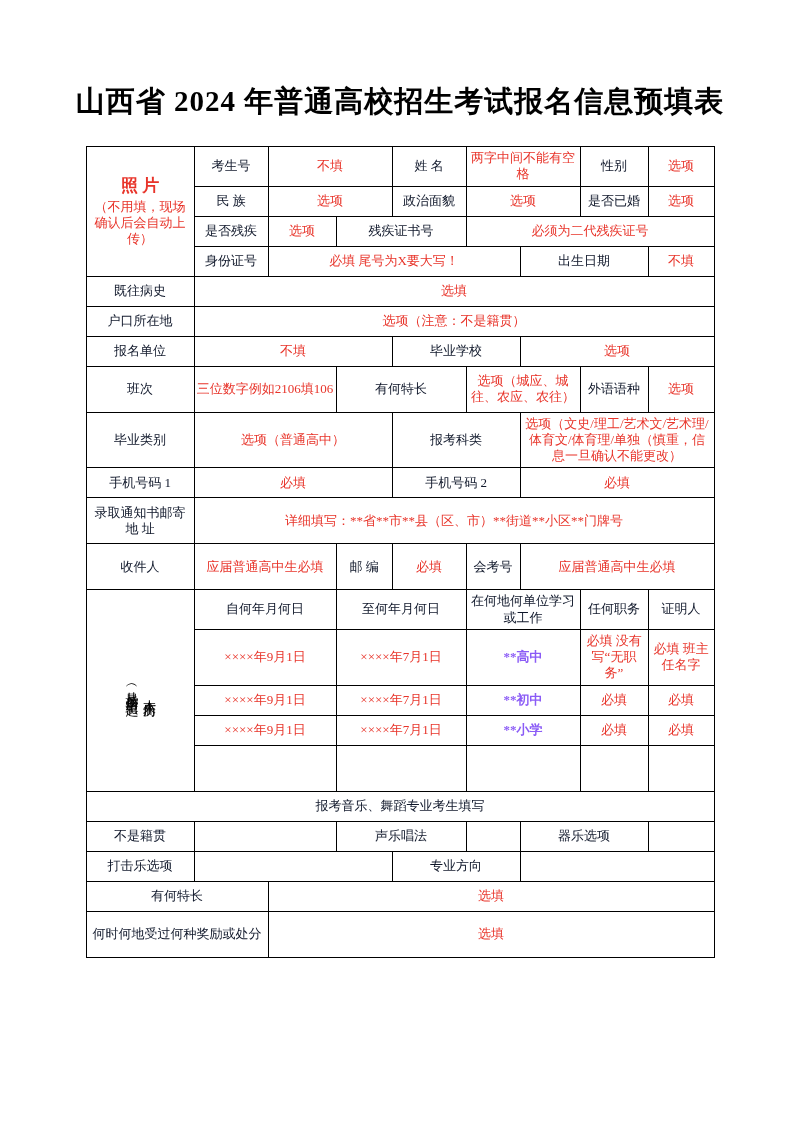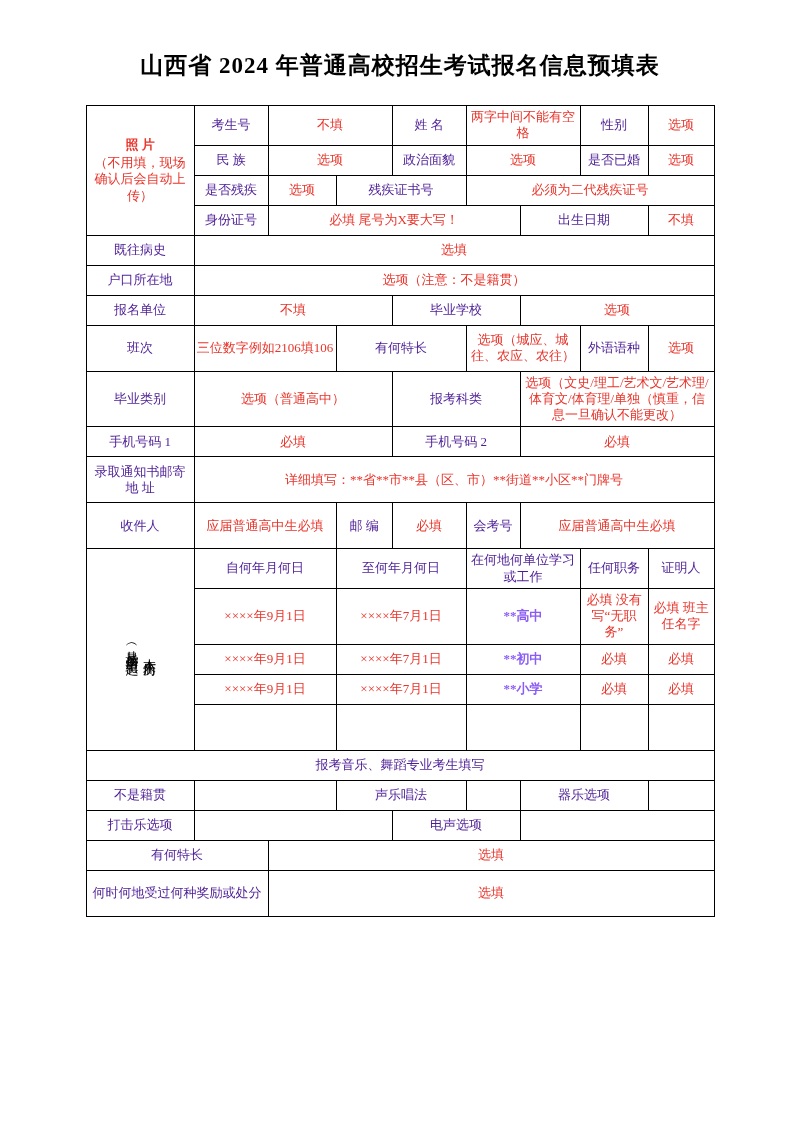--- a/index.html
+++ b/index.html
@@ -16,63 +16,63 @@
   }
   .page {
     width: 800px;
     height: 1133px;
     box-sizing: border-box;
     padding: 0;
     position: relative;
   }
   .doc-title {
     text-align: center;
-    font-size: 23px;
+    font-size: 29px;
     font-weight: bold;
     letter-spacing: 1px;
     margin: 0;
-    padding-top: 50px;
+    padding-top: 82px;
     padding-bottom: 24px;
     font-family: "Liberation Serif", "DejaVu Serif", serif;
   }
   table.form {
     border-collapse: collapse;
     width: 628px;
     margin: 0 auto;
     table-layout: fixed;
   }
   table.form td {
     border: 1px solid #000000;
     padding: 3px 2px;
     text-align: center;
     vertical-align: middle;
     font-size: 13px;
     line-height: 1.25;
     font-family: "Liberation Serif", "DejaVu Serif", serif;
     word-wrap: break-word;
   }
   .lbl {
-    color: #4c1d95;
+    color: #0f172a;
     font-weight: normal;
   }
   .val {
     color: #e8342a;
   }
   .val-b {
     color: #8b5cf6;
     font-weight: bold;
   }
   .photo-cell {
     color: #e8342a;
     font-size: 12.5px;
     line-height: 1.45;
     padding: 4px 3px;
   }
   .photo-cell .big {
-    font-size: 13px;
+    font-size: 17px;
     font-weight: bold;
     display: block;
     margin-bottom: 2px;
   }
   .vertical {
     writing-mode: vertical-rl;
     text-orientation: upright;
     letter-spacing: 2px;
     display: inline-block;
     font-size: 13px;
@@ -258,21 +258,21 @@
       <td colspan="2" class="val"></td>
       <td colspan="2" class="lbl">声乐唱法</td>
       <td class="val"></td>
       <td colspan="2" class="lbl">器乐选项</td>
       <td class="val"></td>
     </tr>
 
     <tr class="row-h">
       <td class="lbl">打击乐选项</td>
       <td colspan="3" class="val"></td>
-      <td colspan="2" class="lbl">电声选项</td>
+      <td colspan="2" class="lbl">专业方向</td>
       <td colspan="3" class="val"></td>
     </tr>
 
     <tr class="row-h">
       <td colspan="2" class="lbl">有何特长</td>
       <td colspan="7" class="val">选填</td>
     </tr>
 
     <tr class="tall">
       <td colspan="2" class="lbl">何时何地受过何种奖励或处分</td>

